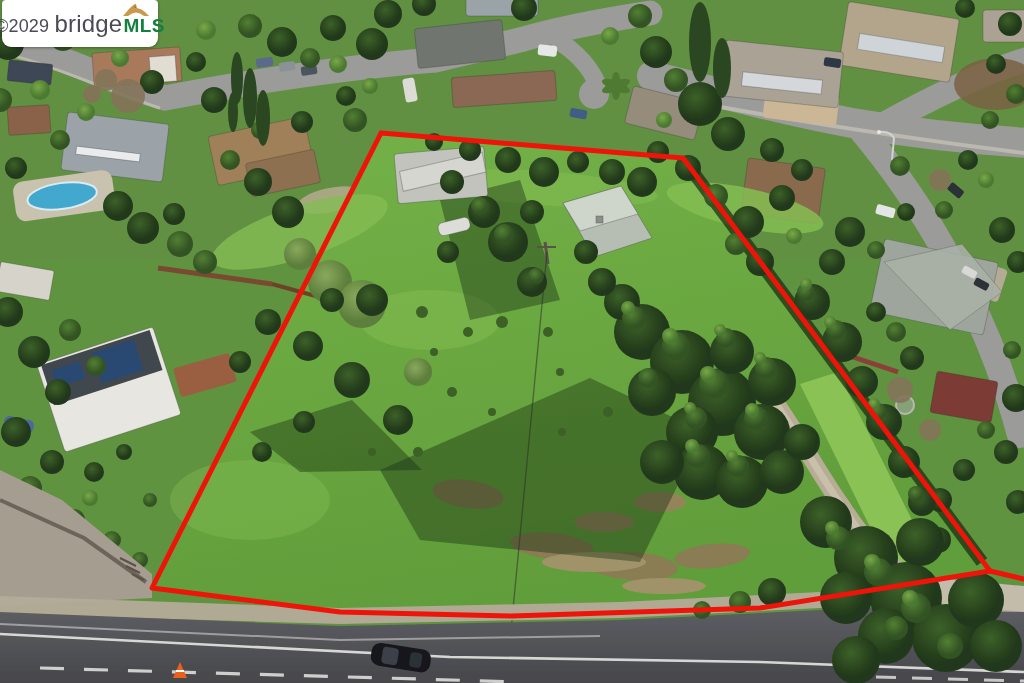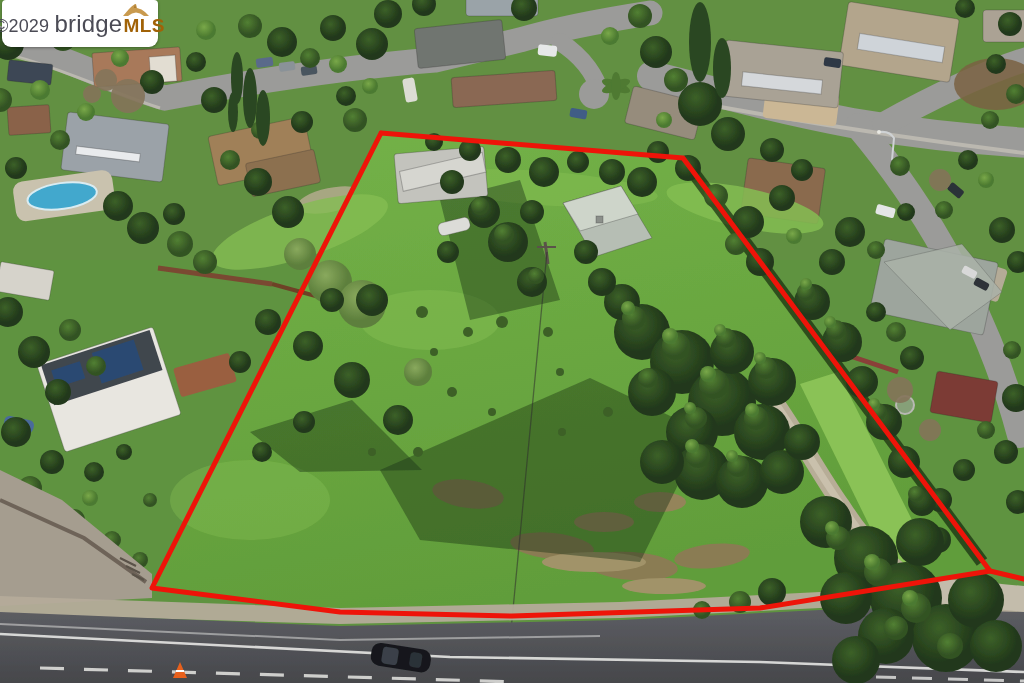--- a/index.html
+++ b/index.html
@@ -5,21 +5,21 @@
   html,body{margin:0;padding:0;background:#222;}
   .stage{position:relative;width:1024px;height:683px;overflow:hidden;
          font-family:"Liberation Sans",sans-serif;background:#5f9340;}
   .stage svg{position:absolute;inset:0;display:block;}
   .badge{position:absolute;left:2px;top:0;width:156px;height:47px;background:#fff;
          border-radius:4px 4px 9px 9px;display:flex;align-items:center;justify-content:center;
          box-shadow:0 1px 3px rgba(0,0,0,.35);z-index:5;}
   .badge .line{display:flex;align-items:baseline;white-space:pre;}
   .badge .copy{font-size:18px;color:#4b4b55;letter-spacing:.2px;}
   .badge .brand{font-size:24px;color:#4b4b55;letter-spacing:.2px;}
-  .badge .mls{position:relative;font-size:19px;font-weight:700;color:#a16207;letter-spacing:.5px;margin-left:1px;}
+  .badge .mls{position:relative;font-size:19px;font-weight:700;color:#15803d;letter-spacing:.5px;margin-left:1px;}
   .badge .mls svg{position:absolute;left:-1px;top:-11px;width:28px;height:12px;}
 </style>
 </head>
 <body>
 
 <div class="stage">
 <svg viewBox="0 0 1024 683" width="1024" height="683">
   <defs>
     <radialGradient id="tDark" cx="40%" cy="35%">
           <stop offset="0%" stop-color="#3c6128"></stop>

